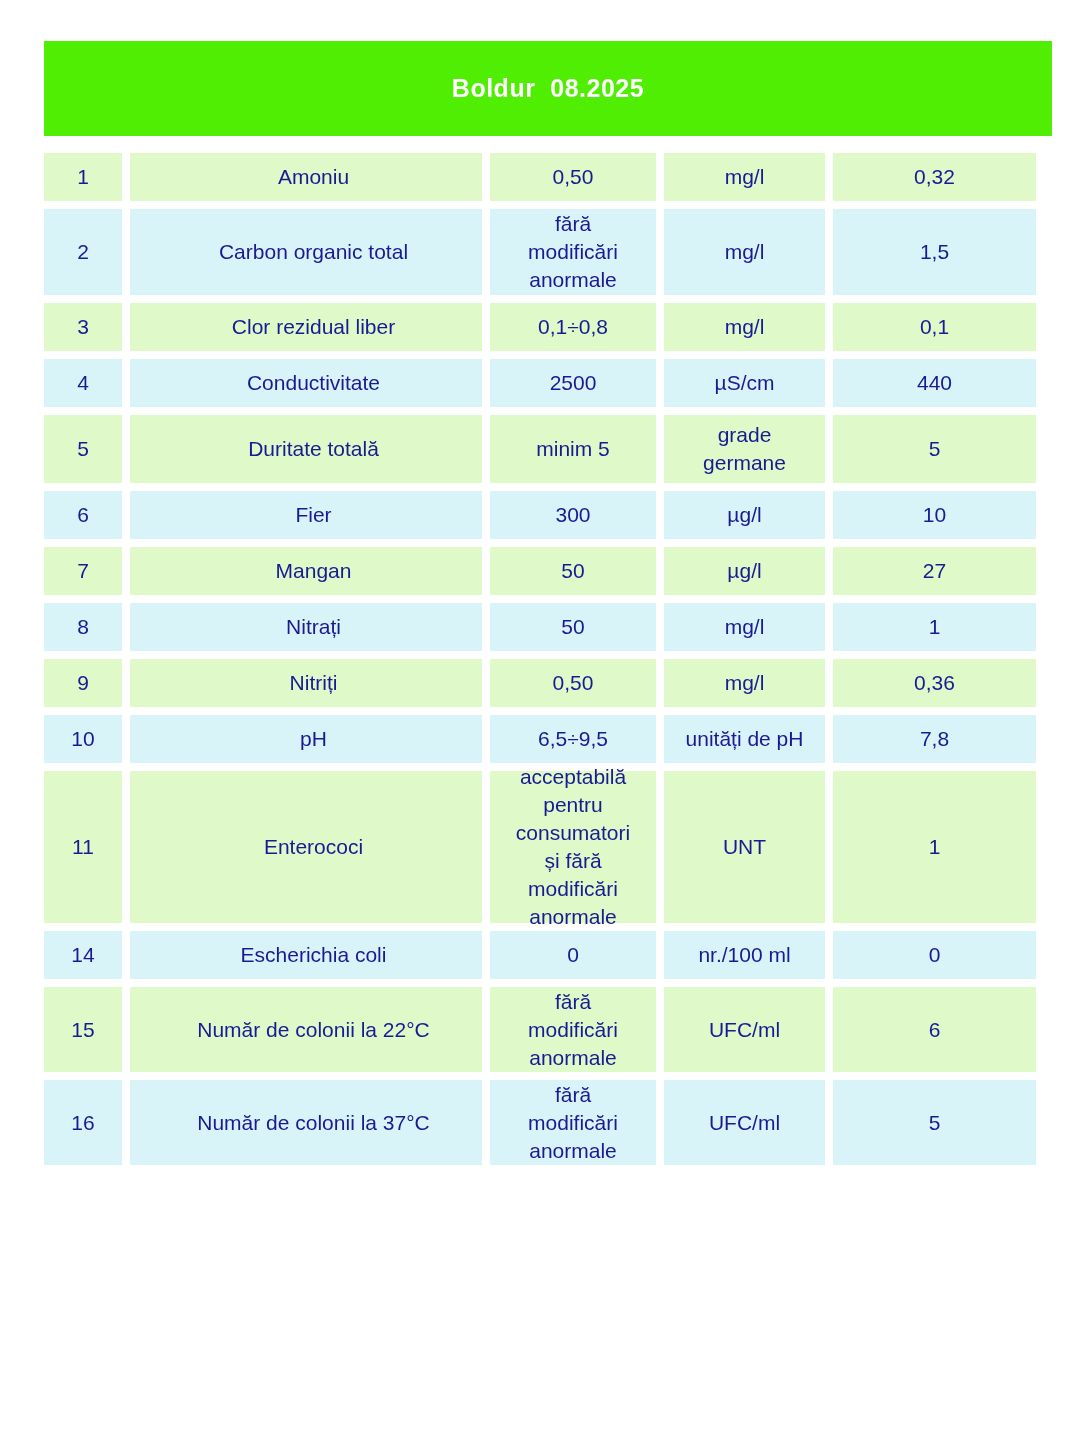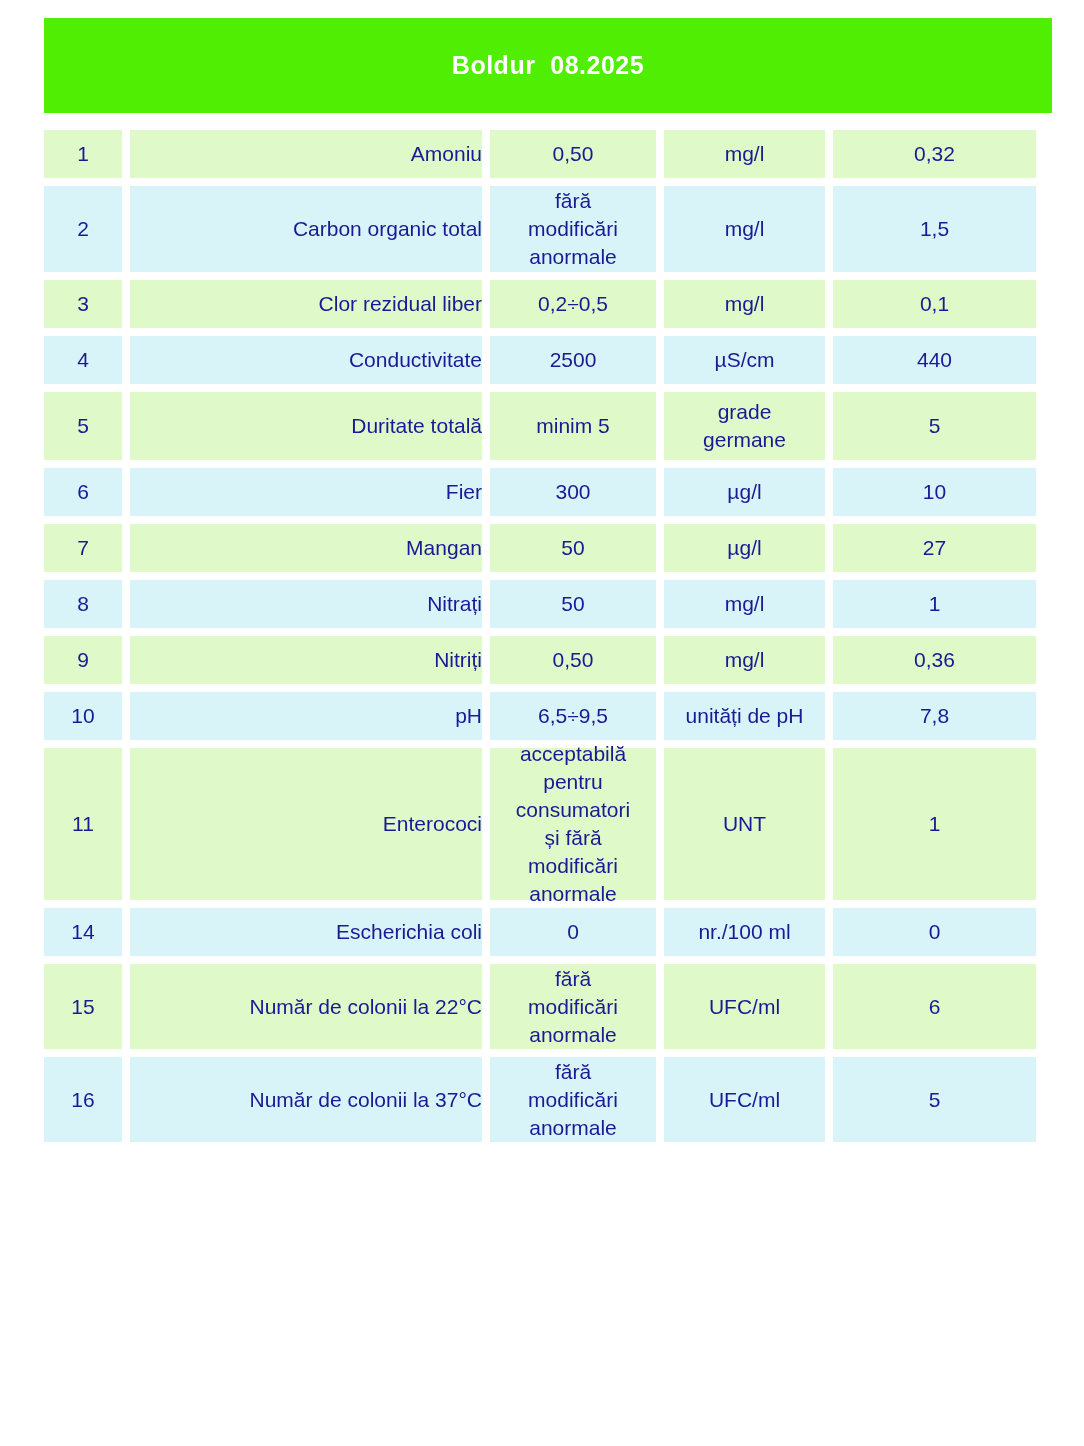--- a/index.html
+++ b/index.html
@@ -4,21 +4,21 @@
 <style>
   * { box-sizing: border-box; }
   html, body { margin: 0; padding: 0; background: #ffffff; }
   body {
     width: 1084px;
     min-height: 1446px;
     font-family: "Liberation Sans", sans-serif;
   }
   .page {
     width: 1084px;
-    padding: 18px 32px 30px 44px;
+    padding: 41px 32px 30px 44px;
   }
   .banner {
     width: 1008px;
     height: 95px;
     background: #4fee02;
     display: flex;
     align-items: center;
     justify-content: center;
   }
   .banner-title {
@@ -58,21 +58,21 @@
     color: #1a1a94;
     line-height: 28px;
     text-align: center;
     vertical-align: middle;
     white-space: pre-line;
     padding: 0;
     overflow: visible;
   }
   tr.g td { background: #dff9c8; }
   tr.b td { background: #d9f4f8; }
-  td.param { text-align: right; padding-left: 15px; }
+  td.param { text-align: center; padding-left: 15px; }
 
   tr.h48  { height: 48px; }
   tr.h68  { height: 68px; }
   tr.h85  { height: 85px; }
   tr.h86  { height: 86px; }
   tr.h152 { height: 152px; }
 
   td.rel { position: relative; margin-left: 47px; }
   .spill {
     position: absolute;
@@ -116,21 +116,21 @@
         <td>fără
 modificări
 anormale</td>
         <td>mg/l</td>
         <td>1,5</td>
       </tr>
 
       <tr class="g h48">
         <td>3</td>
         <td class="param">Clor rezidual liber</td>
-        <td>0,2÷0,5</td>
+        <td>0,1÷0,8</td>
         <td>mg/l</td>
         <td>0,1</td>
       </tr>
 
       <tr class="b h48">
         <td>4</td>
         <td class="param">Conductivitate</td>
         <td>2500</td>
         <td>µS/cm</td>
         <td>440</td>

